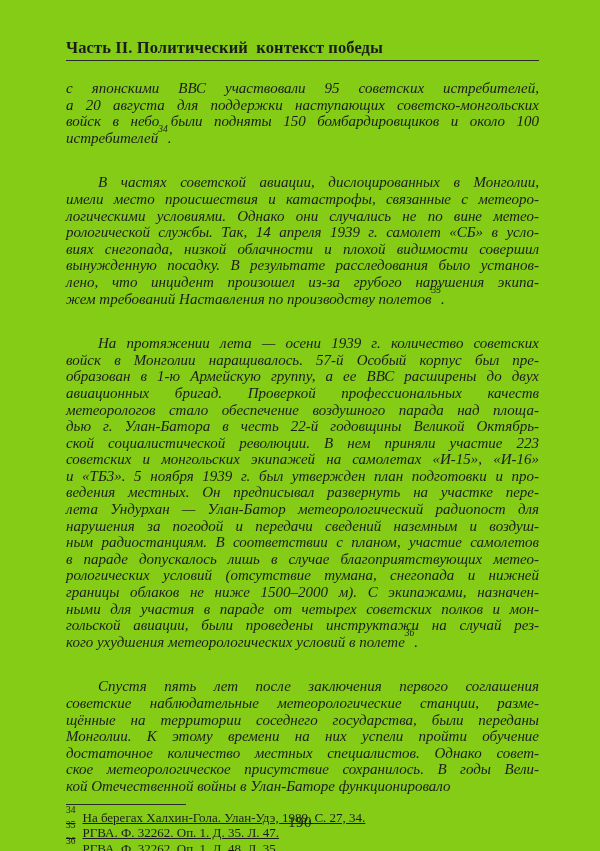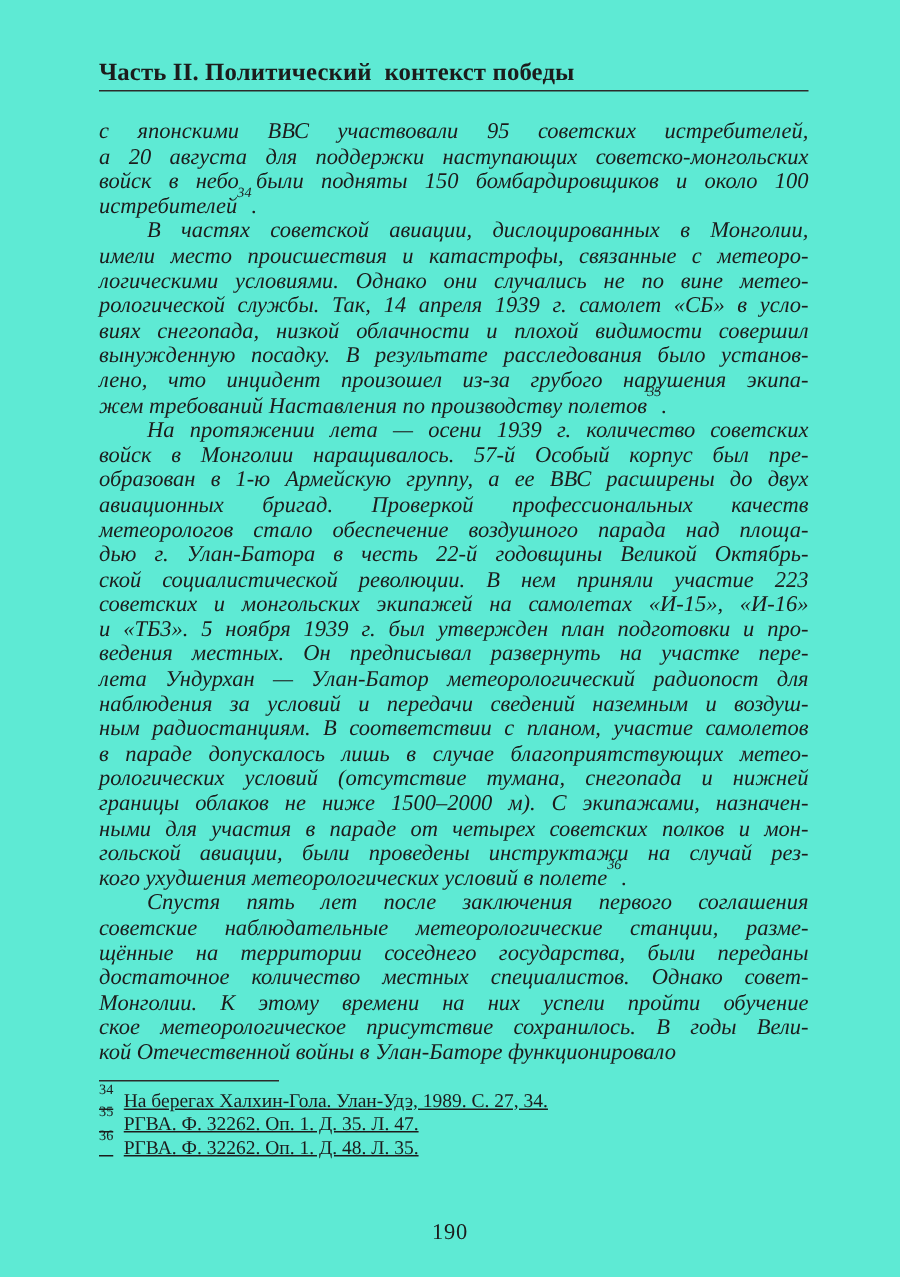--- a/index.html
+++ b/index.html
@@ -4,21 +4,21 @@
 <style>
   html, body {
     margin: 0;
     padding: 0;
     background: #ffffff;
   }
   .page {
     position: relative;
     width: 600px;
     height: 851px;
-    background: #5eead4;
+    background: #84cc16;
     overflow: hidden;
     font-family: "Liberation Serif", "DejaVu Serif", serif;
     color: #1c1c1c;
   }
   .content {
     position: absolute;
     left: 66px;
     top: 39px;
     width: 473px;
   }
@@ -43,20 +43,21 @@
   .line {
     text-align: justify;
     text-align-last: left;
     white-space: normal;
   }
   .line.just {
     text-align-last: justify;
   }
   .para.indent .line:first-child {
     text-indent: 32px;
+    margin-top: 28px;
   }
   sup.fnref {
     font-size: 9.5px;
     line-height: 0;
     position: relative;
     top: -4.5px;
     letter-spacing: 0;
   }
   .footnotes {
     margin-top: 9px;
@@ -111,35 +112,35 @@
           <div class="line just">войск в Монголии наращивалось. 57-й Особый корпус был пре-</div>
           <div class="line just">образован в 1-ю Армейскую группу, а ее ВВС расширены до двух</div>
           <div class="line just">авиационных бригад. Проверкой профессиональных качеств</div>
           <div class="line just">метеорологов стало обеспечение воздушного парада над площа-</div>
           <div class="line just">дью г. Улан-Батора в честь 22-й годовщины Великой Октябрь-</div>
           <div class="line just">ской социалистической революции. В нем приняли участие 223</div>
           <div class="line just">советских и монгольских экипажей на самолетах «И-15», «И-16»</div>
           <div class="line just">и «ТБ3». 5 ноября 1939 г. был утвержден план подготовки и про-</div>
           <div class="line just">ведения местных. Он предписывал развернуть на участке пере-</div>
           <div class="line just">лета Ундурхан — Улан-Батор метеорологический радиопост для</div>
-          <div class="line just">наблюдения за условий и передачи сведений наземным и воздуш-</div>
+          <div class="line just">нарушения за погодой и передачи сведений наземным и воздуш-</div>
           <div class="line just">ным радиостанциям. В соответствии с планом, участие самолетов</div>
           <div class="line just">в параде допускалось лишь в случае благоприятствующих метео-</div>
           <div class="line just">рологических условий (отсутствие тумана, снегопада и нижней</div>
           <div class="line just">границы облаков не ниже 1500–2000 м). С экипажами, назначен-</div>
           <div class="line just">ными для участия в параде от четырех советских полков и мон-</div>
           <div class="line just">гольской авиации, были проведены инструктажи на случай рез-</div>
           <div class="line">кого ухудшения метеорологических условий в полете<sup class="fnref">36</sup>.</div>
         </div>
         <div class="para indent">
           <div class="line just">Спустя пять лет после заключения первого соглашения</div>
           <div class="line just">советские наблюдательные метеорологические станции, разме-</div>
           <div class="line just">щённые на территории соседнего государства, были переданы</div>
+          <div class="line just">Монголии. К этому времени на них успели пройти обучение</div>
           <div class="line just">достаточное количество местных специалистов. Однако совет-</div>
-          <div class="line just">Монголии. К этому времени на них успели пройти обучение</div>
           <div class="line just">ское метеорологическое присутствие сохранилось. В годы Вели-</div>
           <div class="line">кой Отечественной войны в Улан-Баторе функционировало</div>
         </div>
       </div>
 
     <div class="footnotes">
       <div class="fn-rule"></div>
       <div class="fn-list">
           <div class="fn-item"><sup class="fnref">34</sup>На берегах Халхин-Гола. Улан-Удэ, 1989. С. 27, 34.</div>
           <div class="fn-item"><sup class="fnref">35</sup>РГВА. Ф. 32262. Оп. 1. Д. 35. Л. 47.</div>

